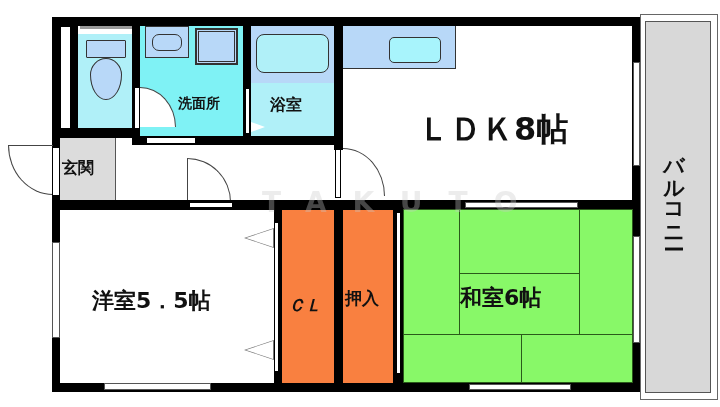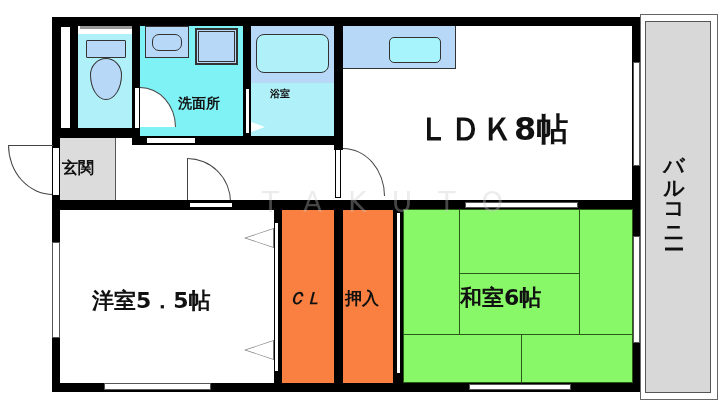--- a/index.html
+++ b/index.html
@@ -4,21 +4,21 @@
 <style>
   html,body{margin:0;padding:0;background:#fff;}
   body{width:720px;height:407px;position:relative;overflow:hidden;font-family:"DejaVu Sans","Liberation Sans",sans-serif;}
   .abs{position:absolute;box-sizing:border-box;}
   .wall{background:#000;}
   .lbl{position:absolute;font-weight:bold;color:#111;white-space:nowrap;letter-spacing:0;}
   .fixture{position:absolute;box-sizing:border-box;border:2px solid #333;border-radius:6px;}
   .win{position:absolute;background:#fff;box-sizing:border-box;border:1px solid #555;}
   .door-arc{position:absolute;box-sizing:border-box;border:1px solid #444;}
   .tatami{position:absolute;box-sizing:border-box;border:1px solid #2a5a1a;}
-  .watermark{position:absolute;color:rgba(200,200,200,0.35);font-weight:normal;font-size:40px;letter-spacing:26px;}
+  .watermark{position:absolute;color:rgba(200,200,200,0.35);font-weight:bold;font-size:40px;letter-spacing:26px;}
 </style>
 </head>
 <body>
 
 <div class="abs" style="left:640px;top:14px;width:78px;height:386px;border:1px solid #666;background:#fff;">
   <div class="abs" style="left:4px;top:6px;width:66px;height:372px;border:1px solid #555;background:#d8d8d8;"></div>
 </div>
 <div class="lbl" style="left:666px;top:142px;width:20px;font-size:21px;line-height:25px;writing-mode:vertical-rl;text-orientation:upright;">バルコニー</div>
 
 <div class="abs wall" style="left:52px;top:17px;width:588px;height:9px;"></div>
@@ -44,21 +44,21 @@
 <div class="abs" style="left:198px;top:31px;width:37px;height:31px;border:1px solid #333;"></div>
 <div class="door-arc" style="left:140px;top:87px;width:36px;height:40px;border-radius:0 100% 0 0;border-left:none;border-bottom:none;background:#fff;"></div>
 <div class="abs" style="left:134px;top:87px;width:6px;height:42px;background:#fff;border:1px solid #000;"></div>
 <div class="lbl" style="left:178px;top:95px;font-size:14px;">洗面所</div>
 <div class="abs wall" style="left:243px;top:26px;width:8px;height:112px;"></div>
 <div class="abs" style="left:245px;top:88px;width:5px;height:46px;background:#fff;border:1px solid #000;"></div>
 
 <div class="abs" style="left:251px;top:26px;width:83px;height:112px;background:#b0f0f8;"></div>
 <div class="abs" style="left:251px;top:26px;width:83px;height:57px;background:#b8d8f8;"></div>
 <div class="fixture" style="left:256px;top:34px;width:73px;height:39px;border-width:1px;border-radius:8px;background:#b0f0f8;"></div>
-<div class="lbl" style="left:270px;top:87px;font-size:10px;">浴室</div>
+<div class="lbl" style="left:270px;top:95px;font-size:16px;">浴室</div>
 <div class="abs" style="left:251px;top:122px;width:0;height:0;border-top:5px solid transparent;border-bottom:5px solid transparent;border-left:14px solid #fff;"></div>
 <div class="abs wall" style="left:334px;top:26px;width:9px;height:112px;"></div>
 <div class="abs wall" style="left:132px;top:136px;width:211px;height:9px;"></div>
 <div class="abs" style="left:147px;top:138px;width:48px;height:5px;background:#fff;"></div>
 
 <div class="abs" style="left:343px;top:26px;width:289px;height:176px;background:#fff;"></div>
 <div class="abs" style="left:343px;top:26px;width:113px;height:43px;background:#b8d8f8;border:1px solid #333;border-left:none;border-top:none;"></div>
 <div class="fixture" style="left:389px;top:37px;width:52px;height:26px;border-width:1px;border-radius:5px;background:#a8f4fc;"></div>
 <div class="lbl" style="left:418px;top:108px;font-size:32px;">ＬＤＫ8帖</div>
 <div class="win" style="left:633px;top:62px;width:7px;height:104px;"></div>
@@ -82,21 +82,21 @@
 <div class="win" style="left:52px;top:242px;width:8px;height:96px;"></div>
 <div class="win" style="left:104px;top:383px;width:107px;height:7px;"></div>
 <div class="abs wall" style="left:274px;top:210px;width:8px;height:175px;"></div>
 <div class="abs" style="left:274px;top:222px;width:5px;height:150px;background:#fff;border:1px solid #000;"></div>
 <div class="abs" style="left:244px;top:228px;width:0;height:0;border-top:10px solid transparent;border-bottom:10px solid transparent;border-right:30px solid #777;"></div>
 <div class="abs" style="left:246px;top:229px;width:0;height:0;border-top:9px solid transparent;border-bottom:9px solid transparent;border-right:27px solid #fff;"></div>
 <div class="abs" style="left:244px;top:340px;width:0;height:0;border-top:10px solid transparent;border-bottom:10px solid transparent;border-right:30px solid #777;"></div>
 <div class="abs" style="left:246px;top:341px;width:0;height:0;border-top:9px solid transparent;border-bottom:9px solid transparent;border-right:27px solid #fff;"></div>
 
 <div class="abs" style="left:282px;top:210px;width:52px;height:173px;background:#f98040;"></div>
-<div class="lbl" style="left:288px;top:287px;font-size:17px;font-style:italic;">ＣＬ</div>
+<div class="lbl" style="left:288px;top:294px;font-size:17px;font-style:italic;">ＣＬ</div>
 <div class="abs wall" style="left:334px;top:210px;width:9px;height:175px;"></div>
 
 <div class="abs" style="left:343px;top:210px;width:51px;height:173px;background:#f98040;"></div>
 <div class="lbl" style="left:345px;top:287px;font-size:17px;">押入</div>
 <div class="abs wall" style="left:393px;top:210px;width:10px;height:175px;"></div>
 <div class="abs" style="left:396px;top:212px;width:5px;height:162px;background:#fff;border:1px solid #000;"></div>
 
 <div class="abs" style="left:403px;top:209px;width:230px;height:174px;background:#88f868;"></div>
 <div class="tatami" style="left:403px;top:209px;width:57px;height:126px;"></div>
 <div class="tatami" style="left:459px;top:209px;width:121px;height:65px;"></div>

